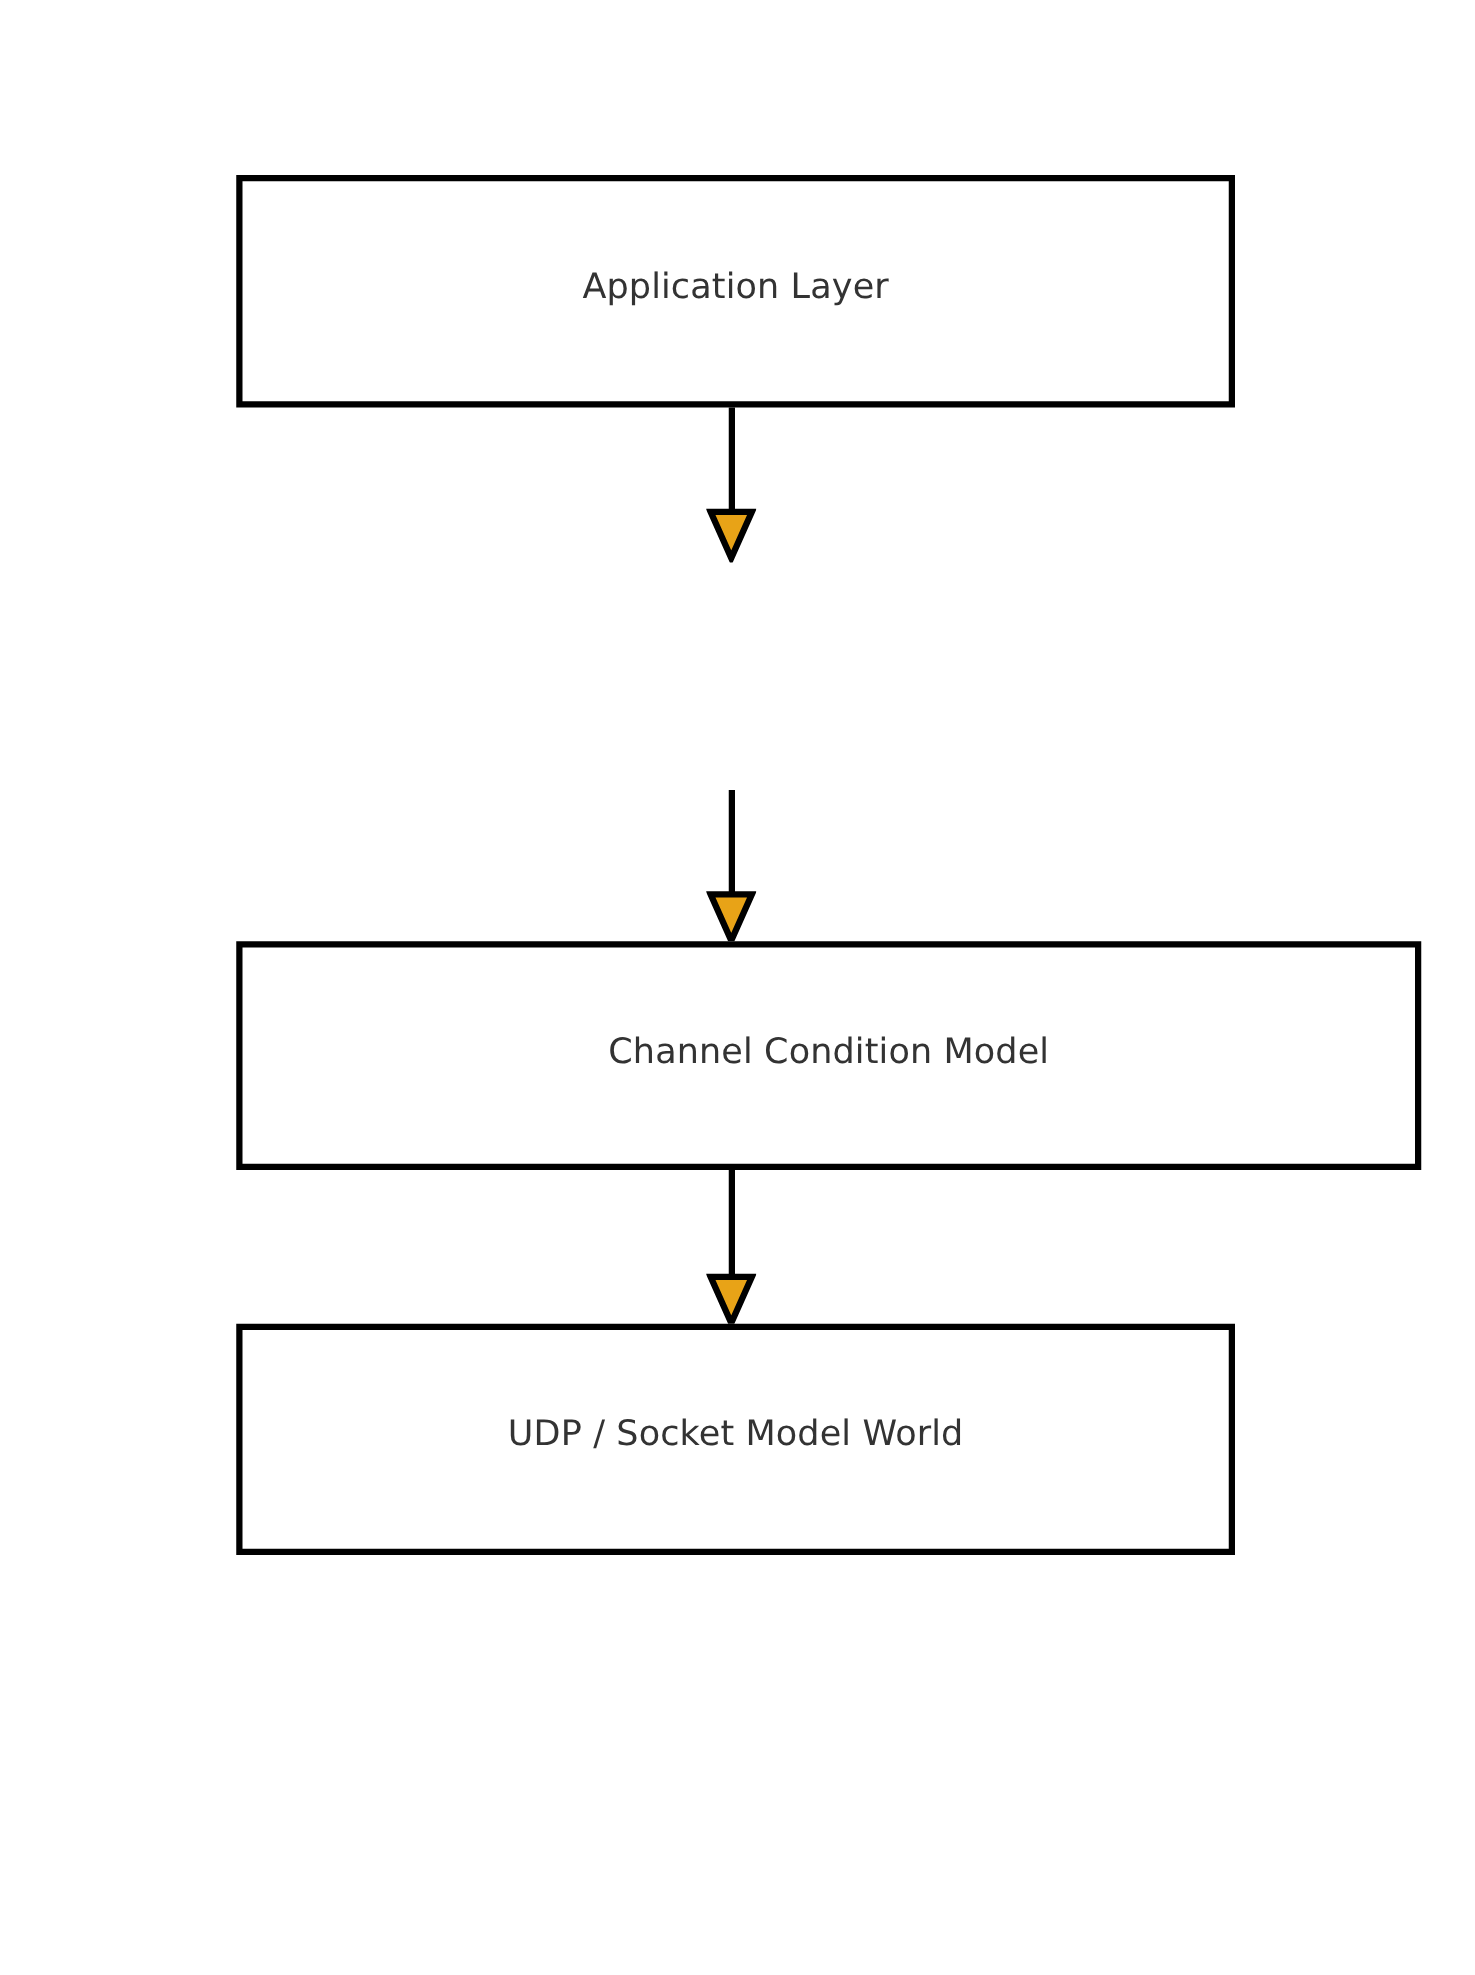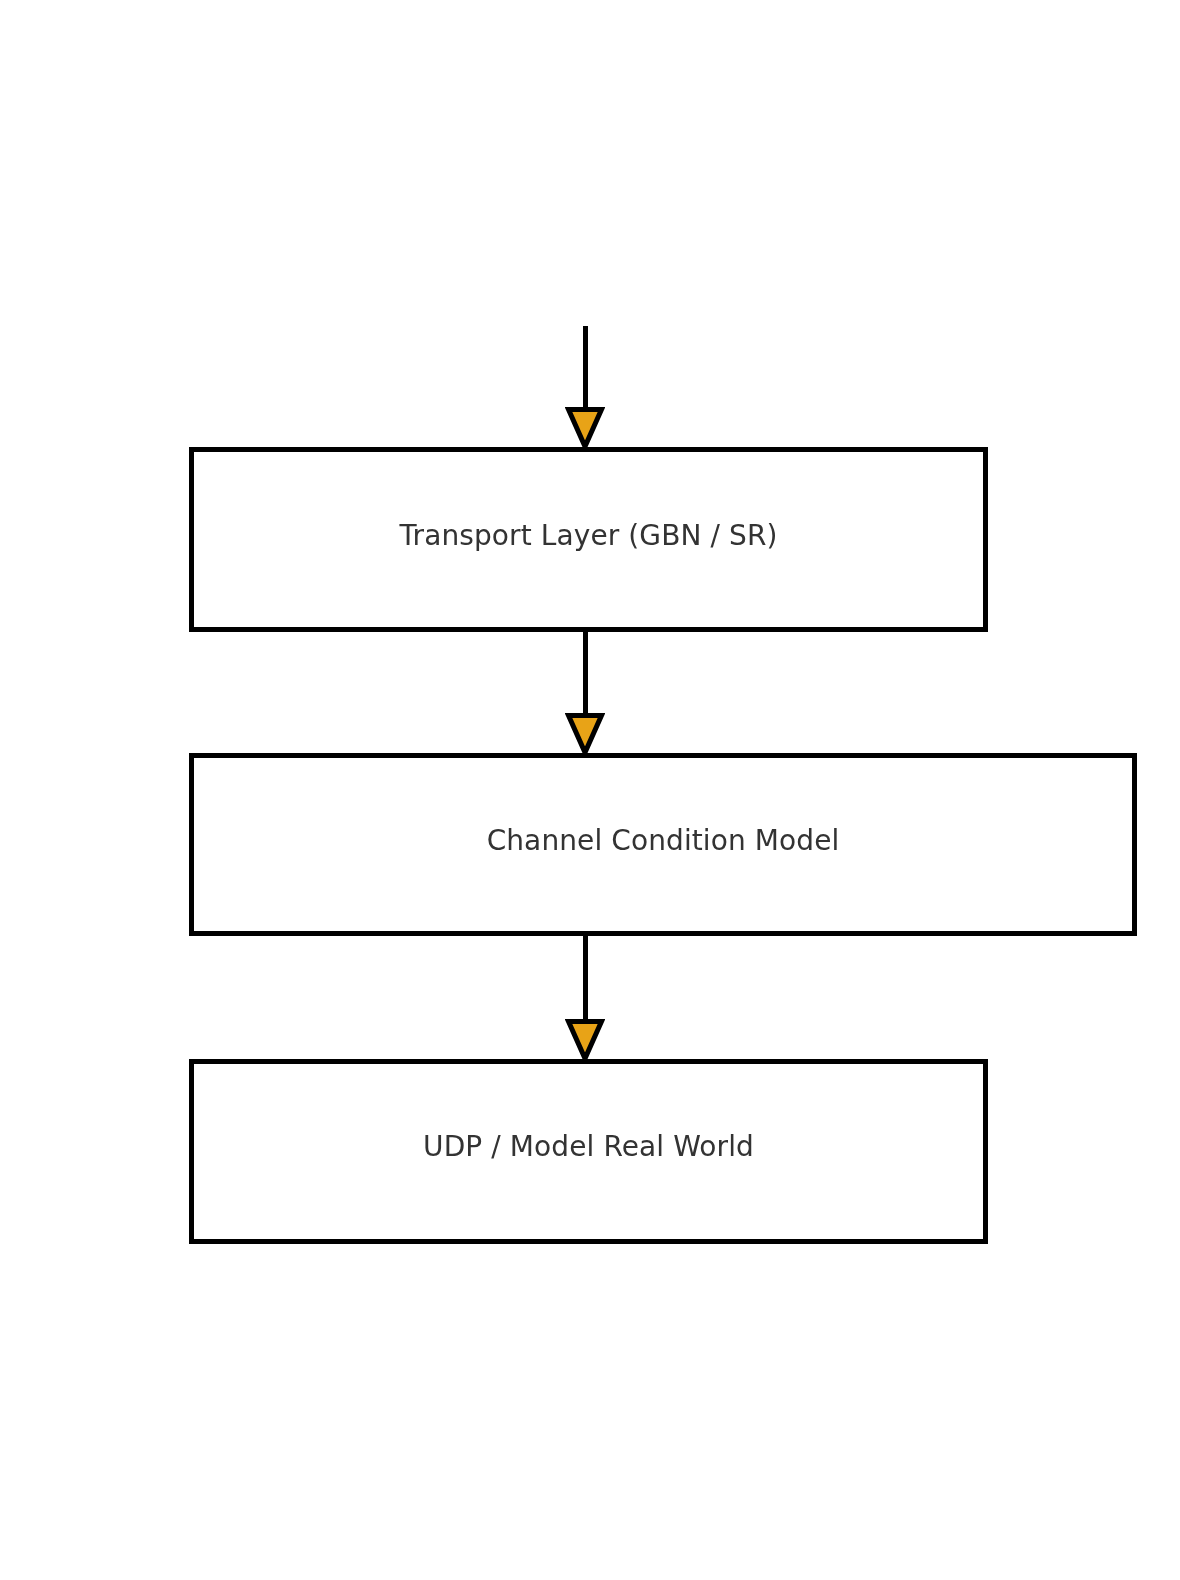--- a/index.html
+++ b/index.html
@@ -81,47 +81,47 @@
 
   #edge-channel-to-udp        { top: 936px; height: 128px; }
   #edge-channel-to-udp        .edge-line { height: 88px; }
   #edge-channel-to-udp        .edge-arrowhead { top: 82px; }
 </style>
 </head>
 <body>
 
 <div id="diagram-canvas">
 
+  <div class="layer-node" id="node-application">
+    <span class="layer-node-label">Application Layer</span>
+  </div>
 
   <div class="edge" id="edge-app-to-transport">
     <div class="edge-line"></div>
     <svg class="edge-arrowhead" viewBox="0 0 40 44">
       <polygon points="3.5,3.5 36.5,3.5 20,40.5" fill="#E8A317" stroke="#000000" stroke-width="5" stroke-linejoin="miter"></polygon>
     </svg>
   </div>
 
-  <div class="layer-node" id="node-transport">
-    <span class="layer-node-label">Transport Layer (GBN / SR)</span>
-  </div>
 
   <div class="edge" id="edge-transport-to-channel">
     <div class="edge-line"></div>
     <svg class="edge-arrowhead" viewBox="0 0 40 44">
       <polygon points="3.5,3.5 36.5,3.5 20,40.5" fill="#E8A317" stroke="#000000" stroke-width="5" stroke-linejoin="miter"></polygon>
     </svg>
   </div>
 
   <div class="layer-node" id="node-channel">
     <span class="layer-node-label">Channel Condition Model</span>
   </div>
 
   <div class="edge" id="edge-channel-to-udp">
     <div class="edge-line"></div>
     <svg class="edge-arrowhead" viewBox="0 0 40 44">
       <polygon points="3.5,3.5 36.5,3.5 20,40.5" fill="#E8A317" stroke="#000000" stroke-width="5" stroke-linejoin="miter"></polygon>
     </svg>
   </div>
 
   <div class="layer-node" id="node-udp">
-    <span class="layer-node-label">UDP / Model Real World</span>
+    <span class="layer-node-label">UDP / Socket Model World</span>
   </div>
 
 </div>
 
 </body></html>

